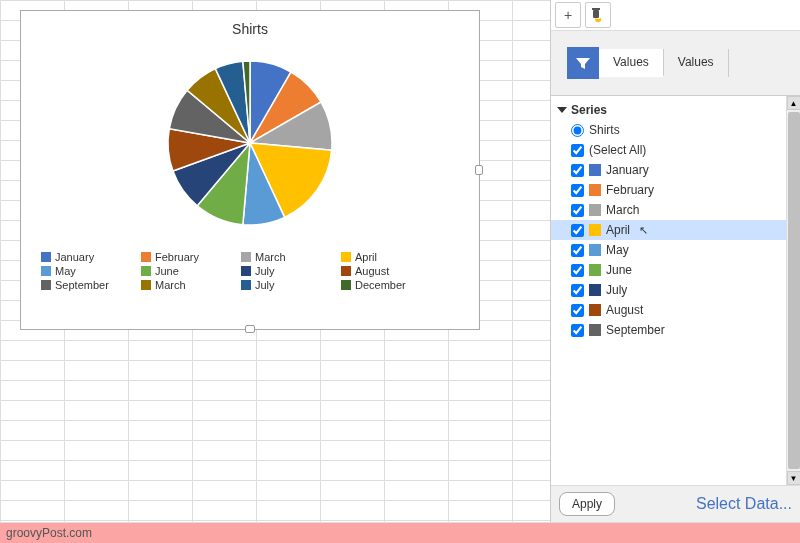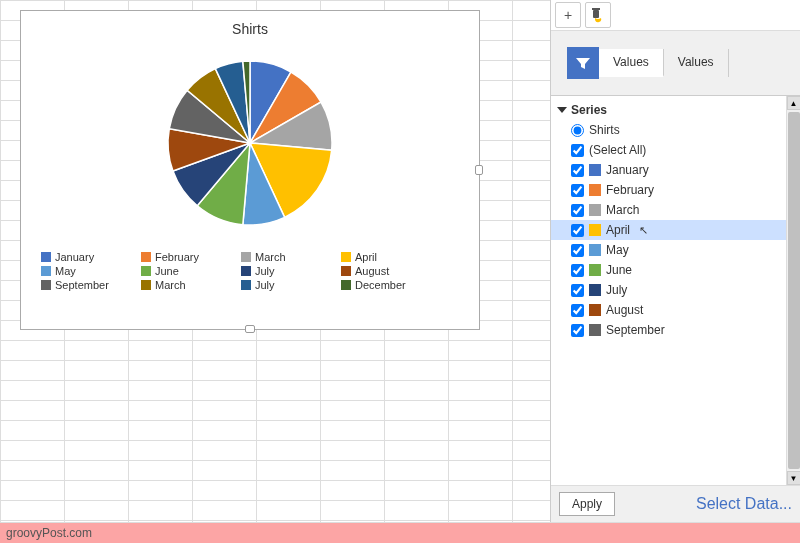--- a/index.html
+++ b/index.html
@@ -281,21 +281,21 @@
       justify-content: space-between;
     }
 
     .apply-btn {
       padding: 4px 12px;
       background: #fff;
       border: 1px solid #aaa;
       font-size: 12px;
       cursor: pointer;
       color: #333;
-      border-radius: 0;
+      border-radius: 8px;
     }
 
     .select-data-link {
       color: #4472C4;
       font-size: 16px;
       cursor: pointer;
       text-decoration: none;
     }
 
     

